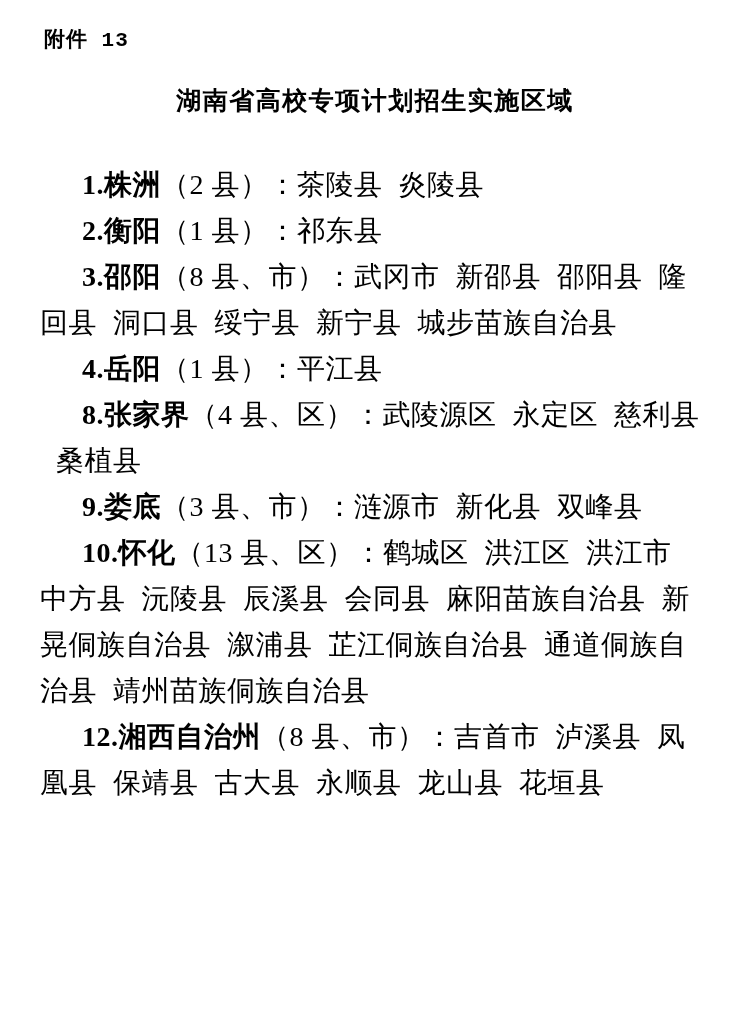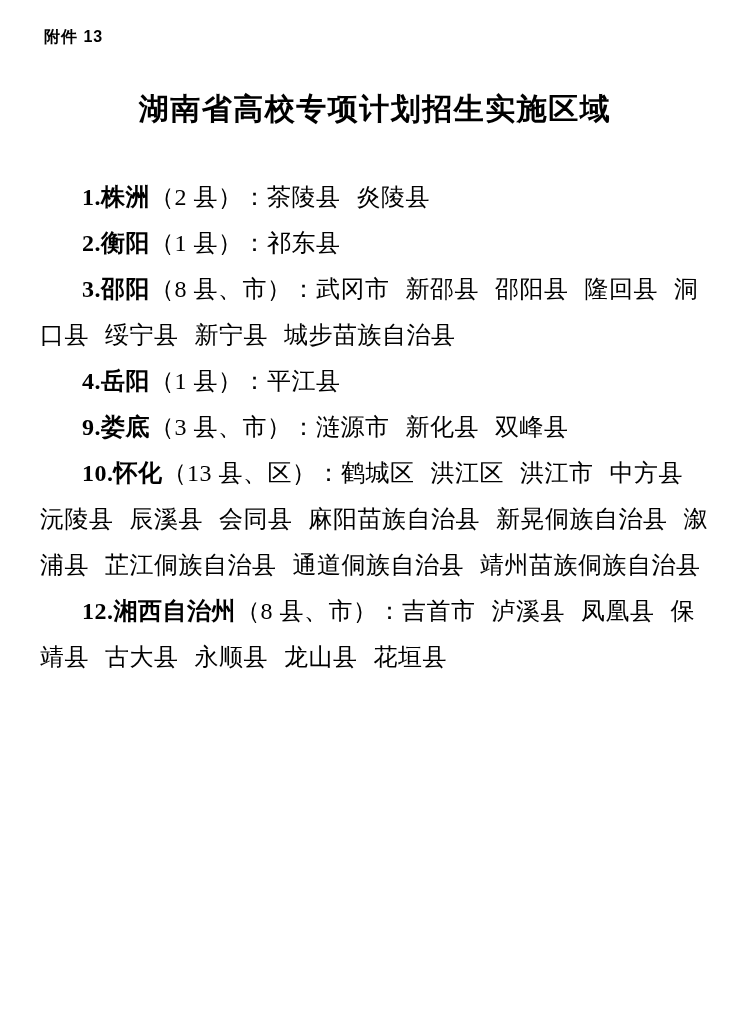--- a/index.html
+++ b/index.html
@@ -15,42 +15,42 @@
     overflow: hidden;
   }
   .page {
     position: relative;
     width: 750px;
     height: 1019px;
     box-sizing: border-box;
     padding: 26px 40px 0 40px;
   }
   .attachment-label {
-    font-family: Liberation Sans, sans-serif;
-    font-size: 16px;
+    font-family: Liberation Mono, monospace;
+    font-size: 21px;
     font-weight: 700;
     letter-spacing: 1px;
     margin: 0 0 0 4px;
     line-height: 1.4;
   }
   .doc-title {
     text-align: center;
     font-family: "Liberation Serif", "DejaVu Serif", serif;
-    font-size: 30px;
+    font-size: 25px;
     font-weight: 700;
     letter-spacing: 1.5px;
-    margin-top: 40px;
+    margin-top: 28px;
     margin-bottom: 0;
     line-height: 1.4;
   }
   .body-block {
     margin-top: 44px;
   }
   .entry {
-    font-size: 24px;
+    font-size: 28px;
     line-height: 46px;
     text-indent: 42px;
     letter-spacing: 0.5px;
     margin: 0;
     word-break: break-all;
   }
   .entry .num {
     font-weight: 700;
   }
   .entry .region {
@@ -74,18 +74,19 @@
 
   <div class="attachment-label">附件 13</div>
 
   <div class="doc-title">湖南省高校专项计划招生实施区域</div>
 
   <div class="body-block">
       <p class="entry"><span class="num">1.</span><span class="region">株洲</span><span class="meta">（2 县）：</span><span class="list">茶陵县</span><span class="sp"></span><span class="list">炎陵县</span></p>
       <p class="entry"><span class="num">2.</span><span class="region">衡阳</span><span class="meta">（1 县）：</span><span class="list">祁东县</span></p>
       <p class="entry"><span class="num">3.</span><span class="region">邵阳</span><span class="meta">（8 县、市）：</span><span class="list">武冈市</span><span class="sp"></span><span class="list">新邵县</span><span class="sp"></span><span class="list">邵阳县</span><span class="sp"></span><span class="list">隆回县</span><span class="sp"></span><span class="list">洞口县</span><span class="sp"></span><span class="list">绥宁县</span><span class="sp"></span><span class="list">新宁县</span><span class="sp"></span><span class="list">城步苗族自治县</span></p>
       <p class="entry"><span class="num">4.</span><span class="region">岳阳</span><span class="meta">（1 县）：</span><span class="list">平江县</span></p>
+      <p class="entry"><span class="num">8.</span><span class="region">张家界</span><span class="meta">（4 县、区）：</span><span class="list">武陵源区</span><span class="sp"></span><span class="list">永定区</span><span class="sp"></span><span class="list">慈利县</span><span class="sp"></span><span class="list">桑植县</span></p>
       <p class="entry"><span class="num">9.</span><span class="region">娄底</span><span class="meta">（3 县、市）：</span><span class="list">涟源市</span><span class="sp"></span><span class="list">新化县</span><span class="sp"></span><span class="list">双峰县</span></p>
       <p class="entry"><span class="num">10.</span><span class="region">怀化</span><span class="meta">（13 县、区）：</span><span class="list">鹤城区</span><span class="sp"></span><span class="list">洪江区</span><span class="sp"></span><span class="list">洪江市</span><span class="sp"></span><span class="list">中方县</span><span class="sp"></span><span class="list">沅陵县</span><span class="sp"></span><span class="list">辰溪县</span><span class="sp"></span><span class="list">会同县</span><span class="sp"></span><span class="list">麻阳苗族自治县</span><span class="sp"></span><span class="list">新晃侗族自治县</span><span class="sp"></span><span class="list">溆浦县</span><span class="sp"></span><span class="list">芷江侗族自治县</span><span class="sp"></span><span class="list">通道侗族自治县</span><span class="sp"></span><span class="list">靖州苗族侗族自治县</span></p>
       <p class="entry"><span class="num">12.</span><span class="region">湘西自治州</span><span class="meta">（8 县、市）：</span><span class="list">吉首市</span><span class="sp"></span><span class="list">泸溪县</span><span class="sp"></span><span class="list">凤凰县</span><span class="sp"></span><span class="list">保靖县</span><span class="sp"></span><span class="list">古大县</span><span class="sp"></span><span class="list">永顺县</span><span class="sp"></span><span class="list">龙山县</span><span class="sp"></span><span class="list">花垣县</span></p>
     </div>
 
 </div>
 
 </body></html>

